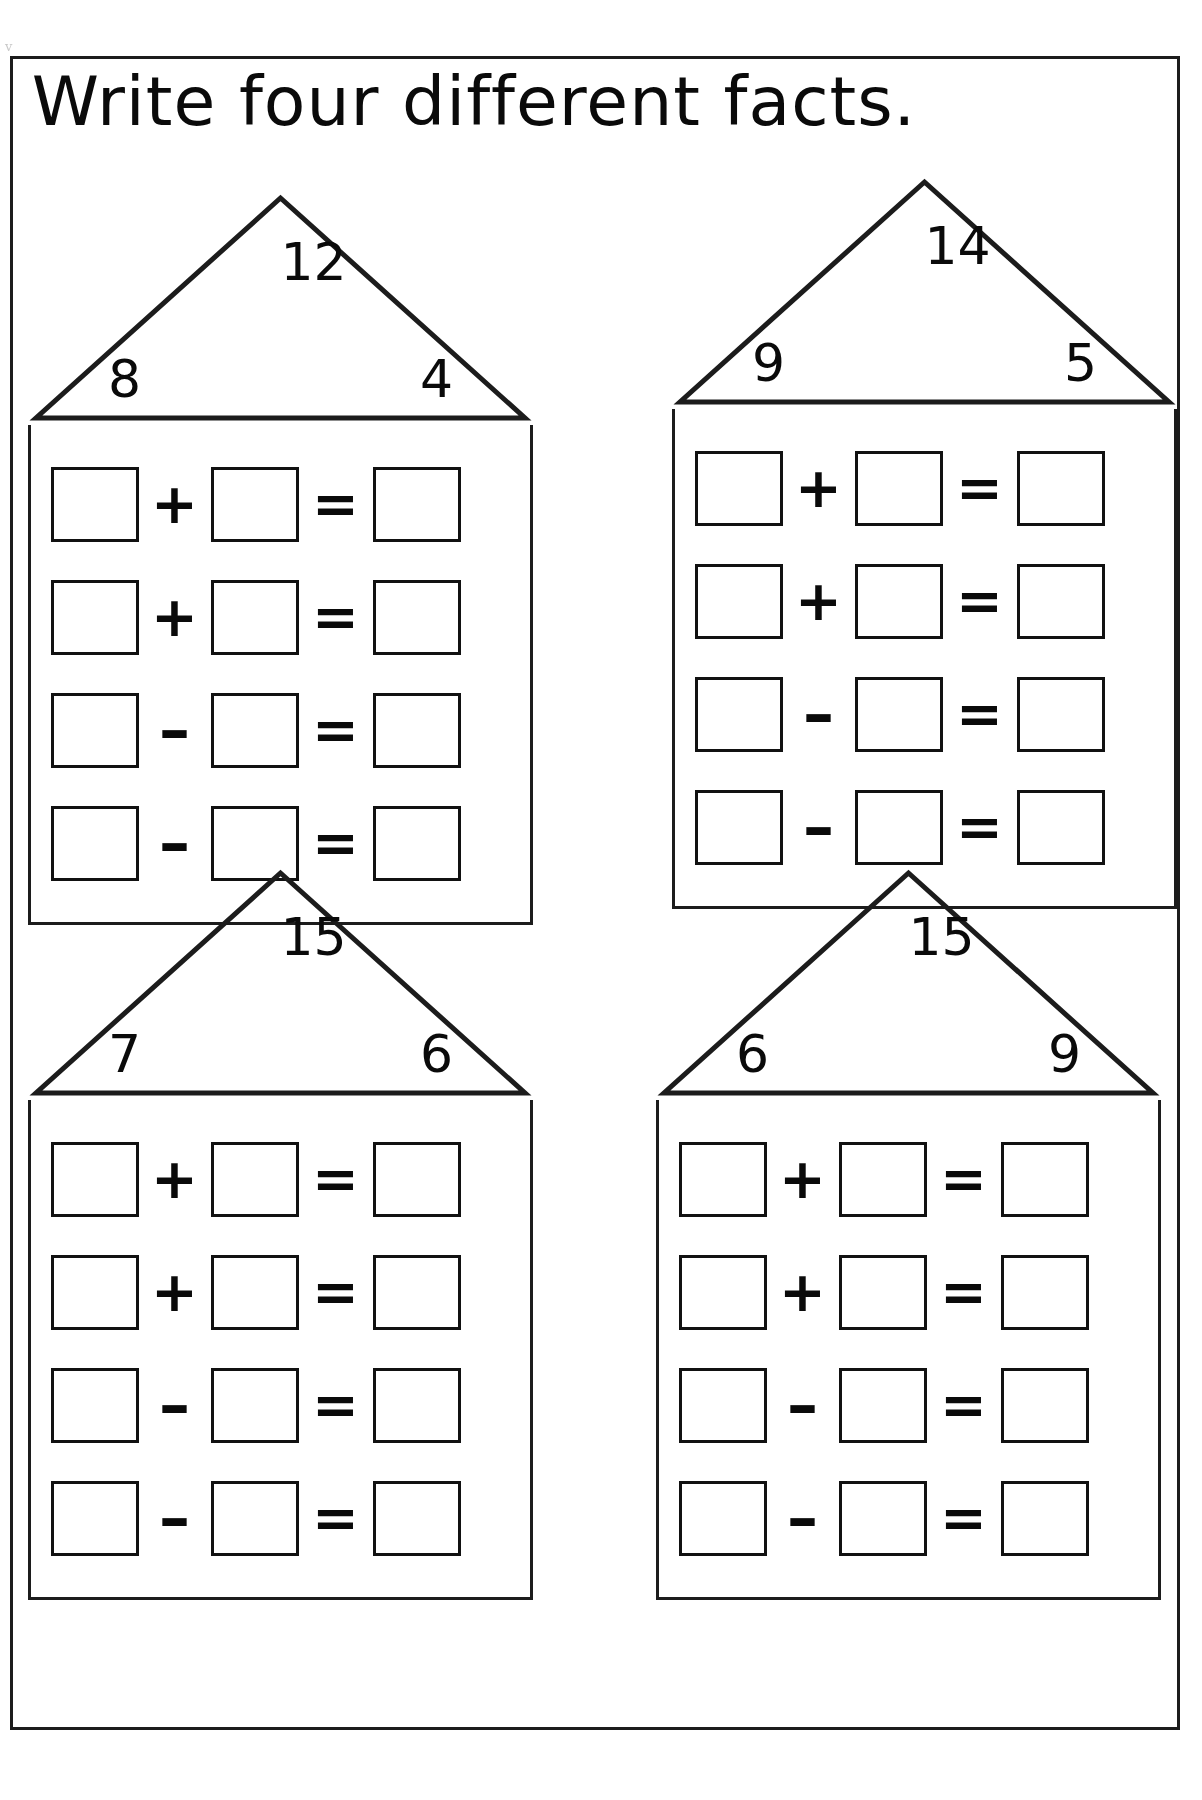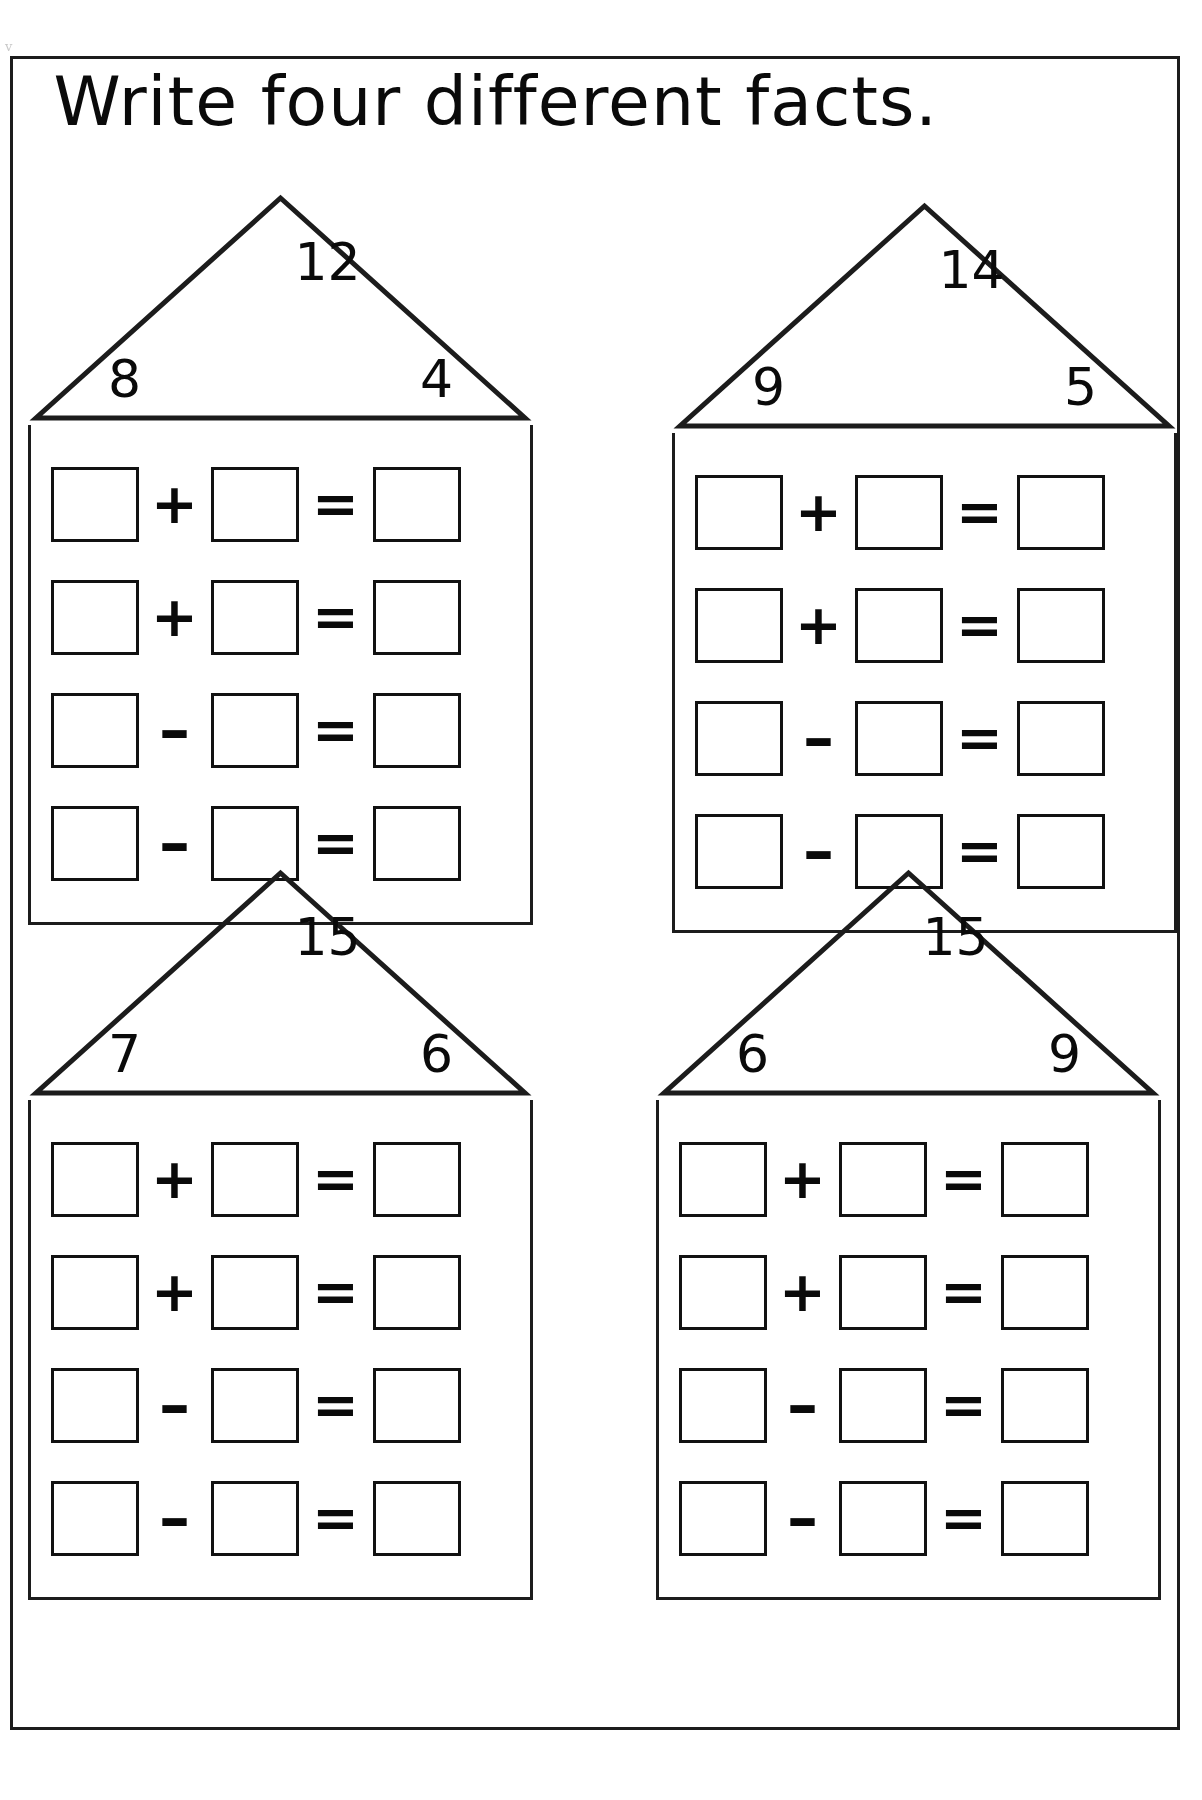--- a/index.html
+++ b/index.html
@@ -35,21 +35,21 @@
     width: 1170px;
     height: 1674px;
     border: 3px solid #1c1c1c;
     box-sizing: border-box;
   }
   .title {
     position: absolute;
     left: 10px;
     top: 62px;
     width: 928px;
-    text-align: right;
+    text-align: center;
     font-family: "DejaVu Sans", sans-serif;
     font-size: 68px;
     font-weight: 400;
     letter-spacing: 1px;
     color: #0a0a0a;
     white-space: nowrap;
   }
   
   .house {
     position: absolute;
@@ -67,21 +67,21 @@
   }
   .roof-num {
     position: absolute;
     font-family: "DejaVu Sans", sans-serif;
     font-size: 52px;
     color: #0a0a0a;
     line-height: 1;
   }
   .roof-num.top {
     left: 50%;
-    margin-left: 14px;
+    margin-left: 0;
     top: 46px;
   }
   .roof-num.left {
     left: 80px;
     bottom: 20px;
   }
   .roof-num.right {
     right: 80px;
     bottom: 20px;
   }
@@ -131,21 +131,21 @@
     flex: none;
     text-align: center;
     font-family: "DejaVu Sans", sans-serif;
     font-size: 56px;
     font-weight: bold;
     color: #0a0a0a;
     line-height: 1;
   }
   
   #house-0 { left: 28px;  top: 190px; }
-  #house-1 { left: 640px; top: 198px; padding-left: 32px; }
+  #house-1 { left: 640px; top: 174px; padding-left: 32px; }
   #house-2 { left: 28px;  top: 865px; }
   #house-3 { left: 640px; top: 865px; padding-left: 16px; }
 </style>
 </head>
 <body>
 
 <div id="page">
 
   <div class="stray-mark">v</div>
 

